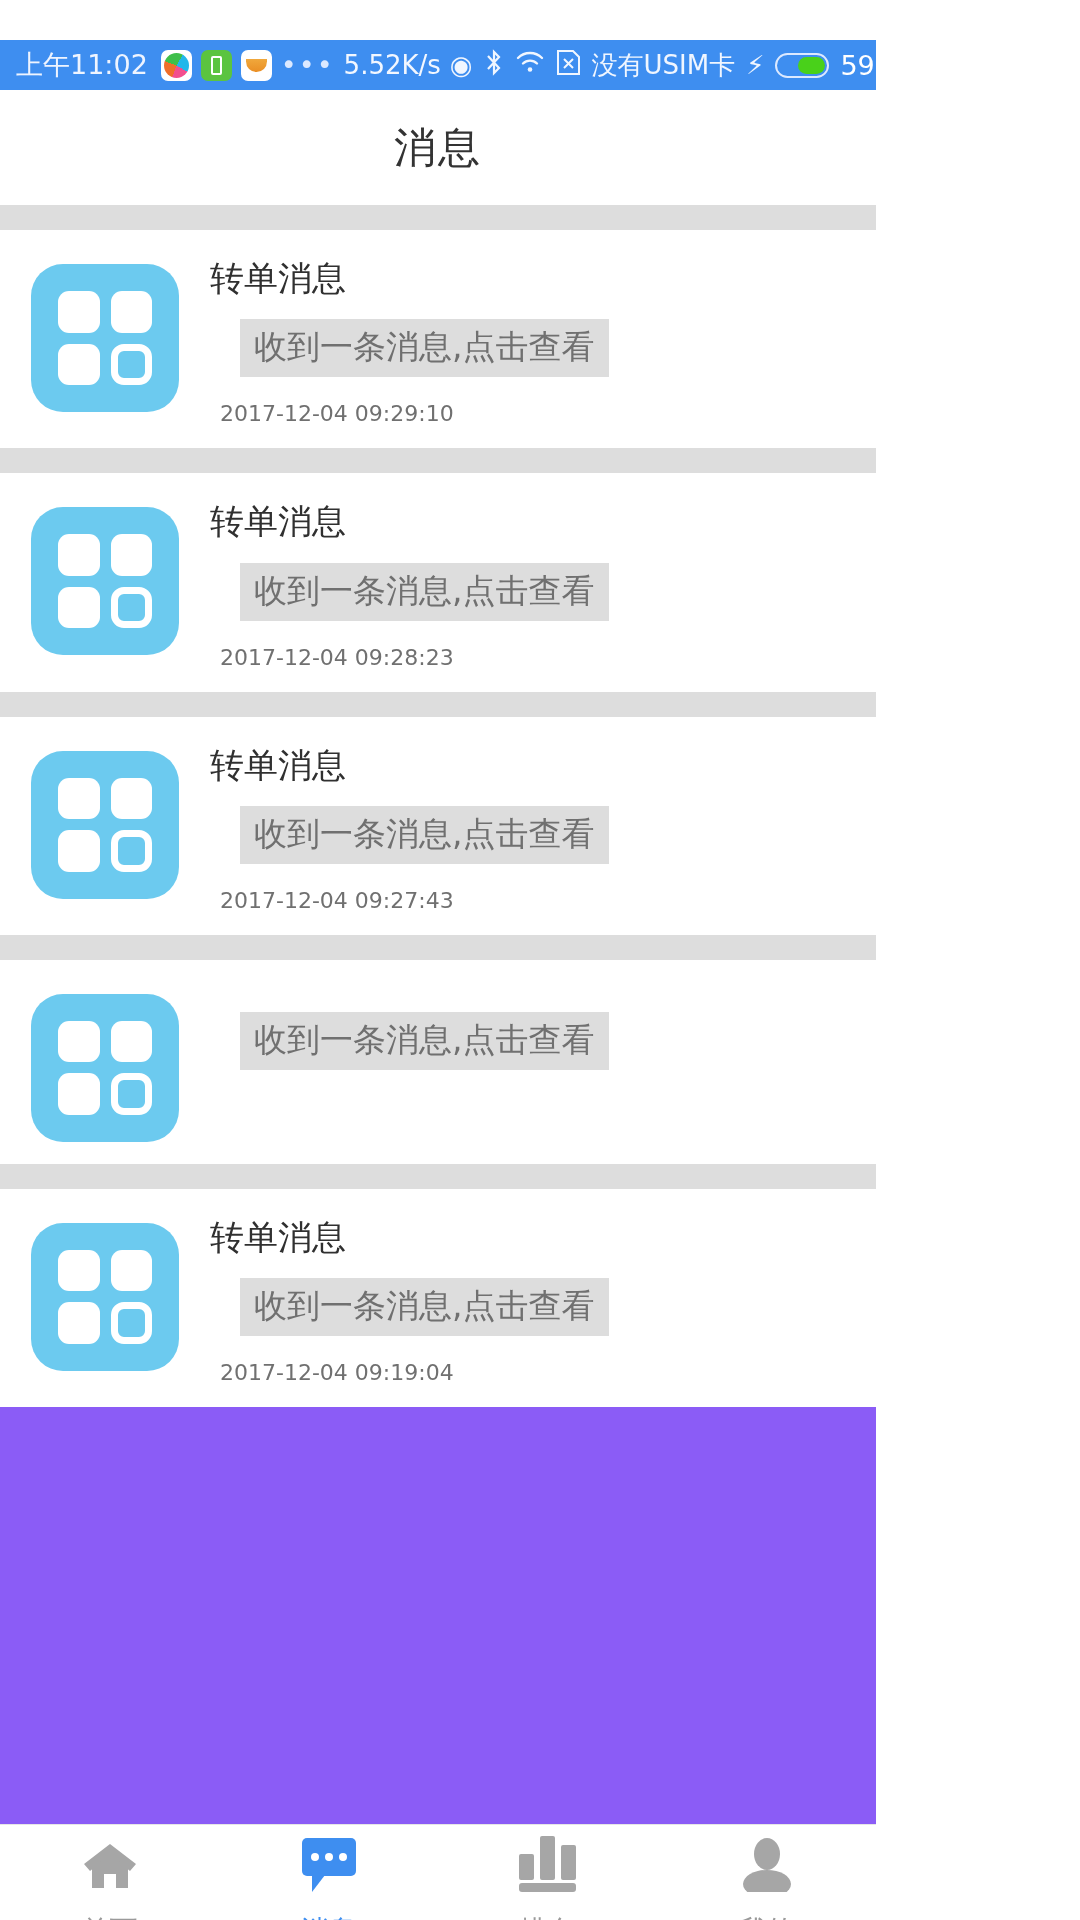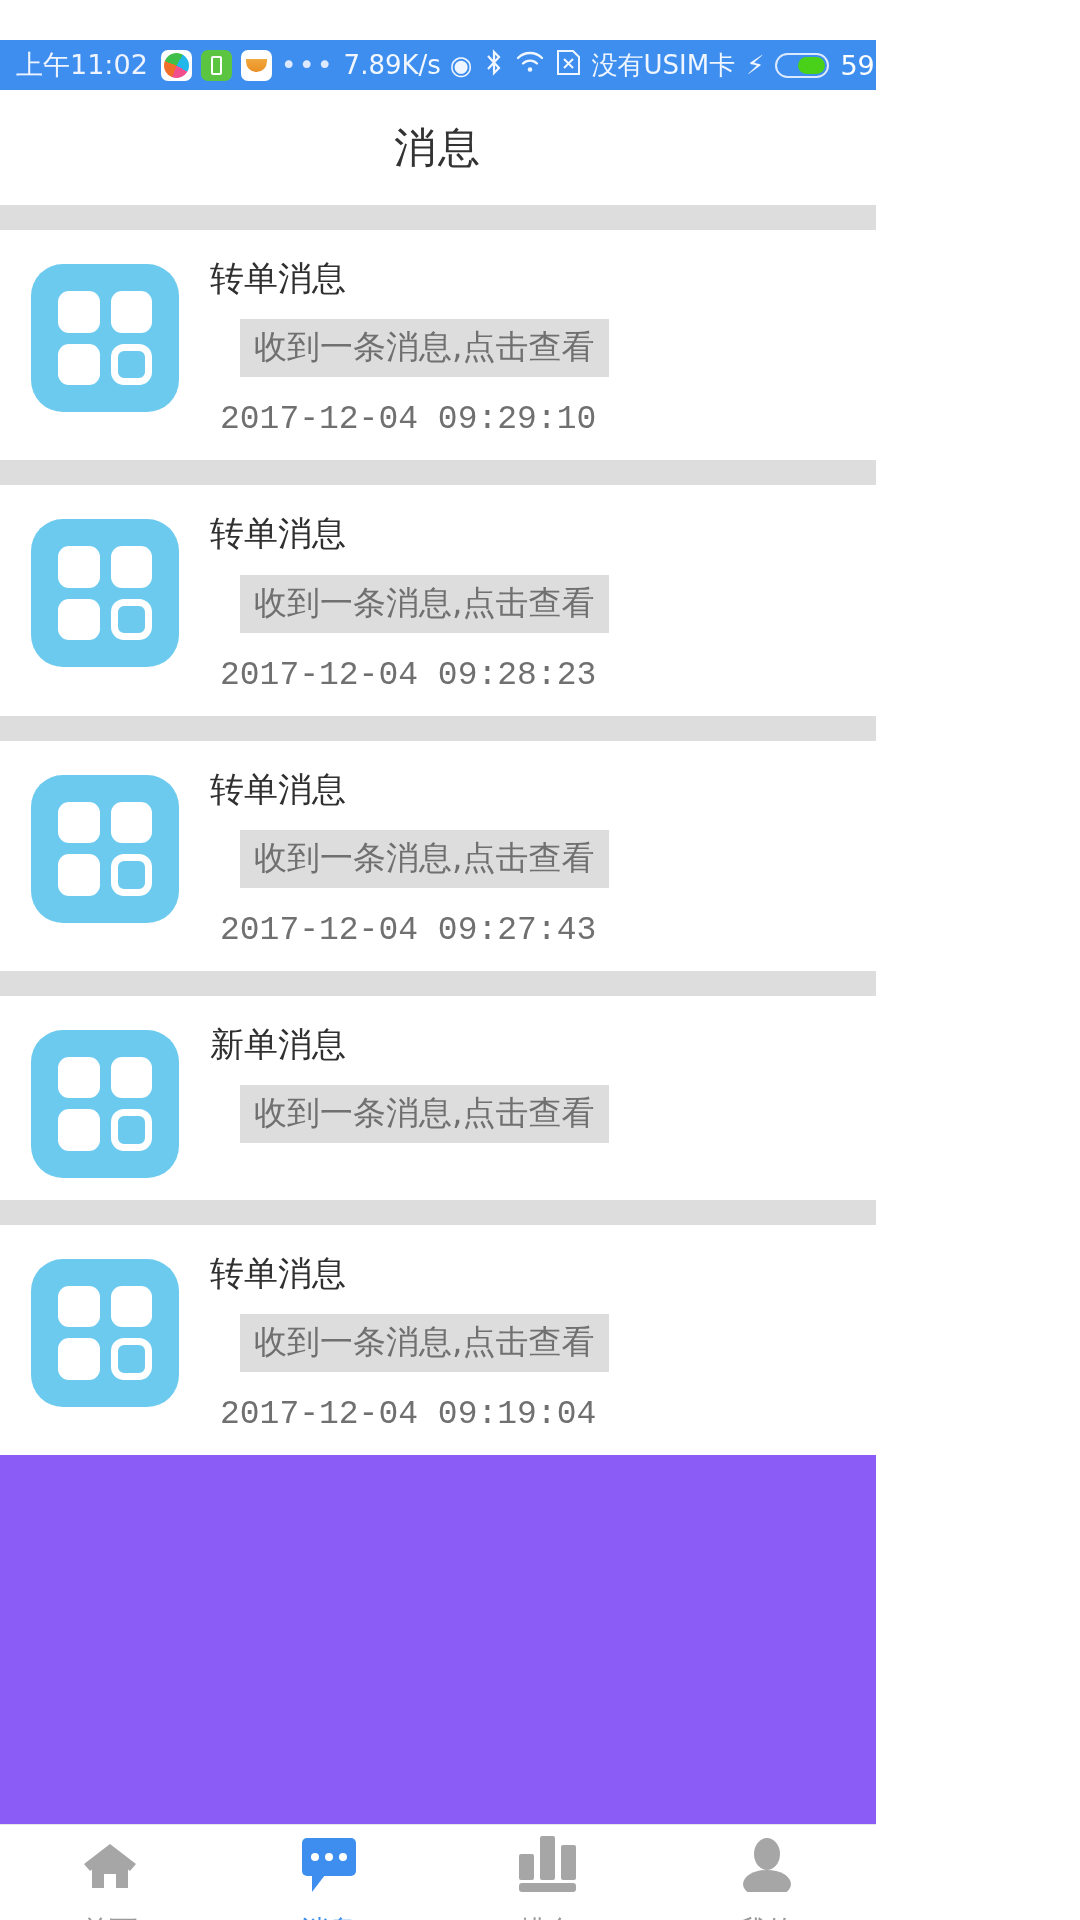--- a/index.html
+++ b/index.html
@@ -61,21 +61,21 @@
   }
   .grid-icon b{ display:block; background:#ffffff; border-radius:11px; }
   .grid-icon b.hollow{ background:transparent; border:7px solid #ffffff; border-radius:13px; }
   .row-body{ flex:1; padding-right:30px; }
   .row-title{ font-size:34px; color:#303030; line-height:1.1; }
   .row-msg{
     display:inline-block; margin-top:22px; margin-left:30px;
     background:#dddddd; color:#707070; font-size:33px;
     padding:9px 14px 11px 14px; line-height:1.15;
   }
-  .row-time{ margin-top:24px; margin-left:10px; font-size:33px; color:#707070;font-family:Liberation Mono, monospace; }
+  .row-time{ margin-top:24px; margin-left:10px; font-size:22px; color:#707070; }
 
   
   .snowman{ position:absolute; left:-18px; top:540px; width:78px; height:92px; pointer-events:none; }
 
   
   .tabbar{
     position:absolute; left:0; right:0; bottom:0; height:136px; background:#ffffff;
     border-top:1px solid #e6e6e6; display:flex;
   }
   .tab{ flex:1; display:flex; flex-direction:column; align-items:center; justify-content:center; gap:20px; }
@@ -114,21 +114,21 @@
   <div class="statusbar">
     <span class="sb-time">上午11:02</span>
     <span class="sb-appicon ic-colorball"></span>
     <span class="sb-appicon ic-green">
         <i></i>
       </span>
     <span class="sb-appicon ic-mail">
         <i></i>
       </span>
     <span class="sb-dots">•••</span>
-    <span class="sb-speed">7.89K/s</span>
+    <span class="sb-speed">5.52K/s</span>
     <span class="sb-right">
       <span class="sb-gly">◉</span>
       <span class="sb-gly">
         <svg width="20" height="27" viewBox="0 0 20 27">
           <path d="M4 7 L15 19 L10 24 L10 3 L15 8 L4 20" fill="none" stroke="#f0f6ff" stroke-width="2.2"></path>
         </svg>
       </span>
       <span class="sb-gly">
         <svg width="30" height="24" viewBox="0 0 30 24">
           <path d="M3 8 A17 17 0 0 1 27 8" fill="none" stroke="#f0f6ff" stroke-width="2.4" stroke-linecap="round"></path>
@@ -226,21 +226,20 @@
     <div class="row">
       <div class="row-icon-wrap">
         <div class="grid-icon">
           <b></b>
             <b></b>
             <b></b>
             <b class="hollow"></b>
         </div>
       </div>
       <div class="row-body">
-        <div class="row-title">新单消息</div>
         <div><span class="row-msg">收到一条消息,点击查看</span></div>
       </div>
     </div>
 
     <div class="gap"></div>
     <div class="row">
       <div class="row-icon-wrap">
         <div class="grid-icon">
           <b></b>
             <b></b>

